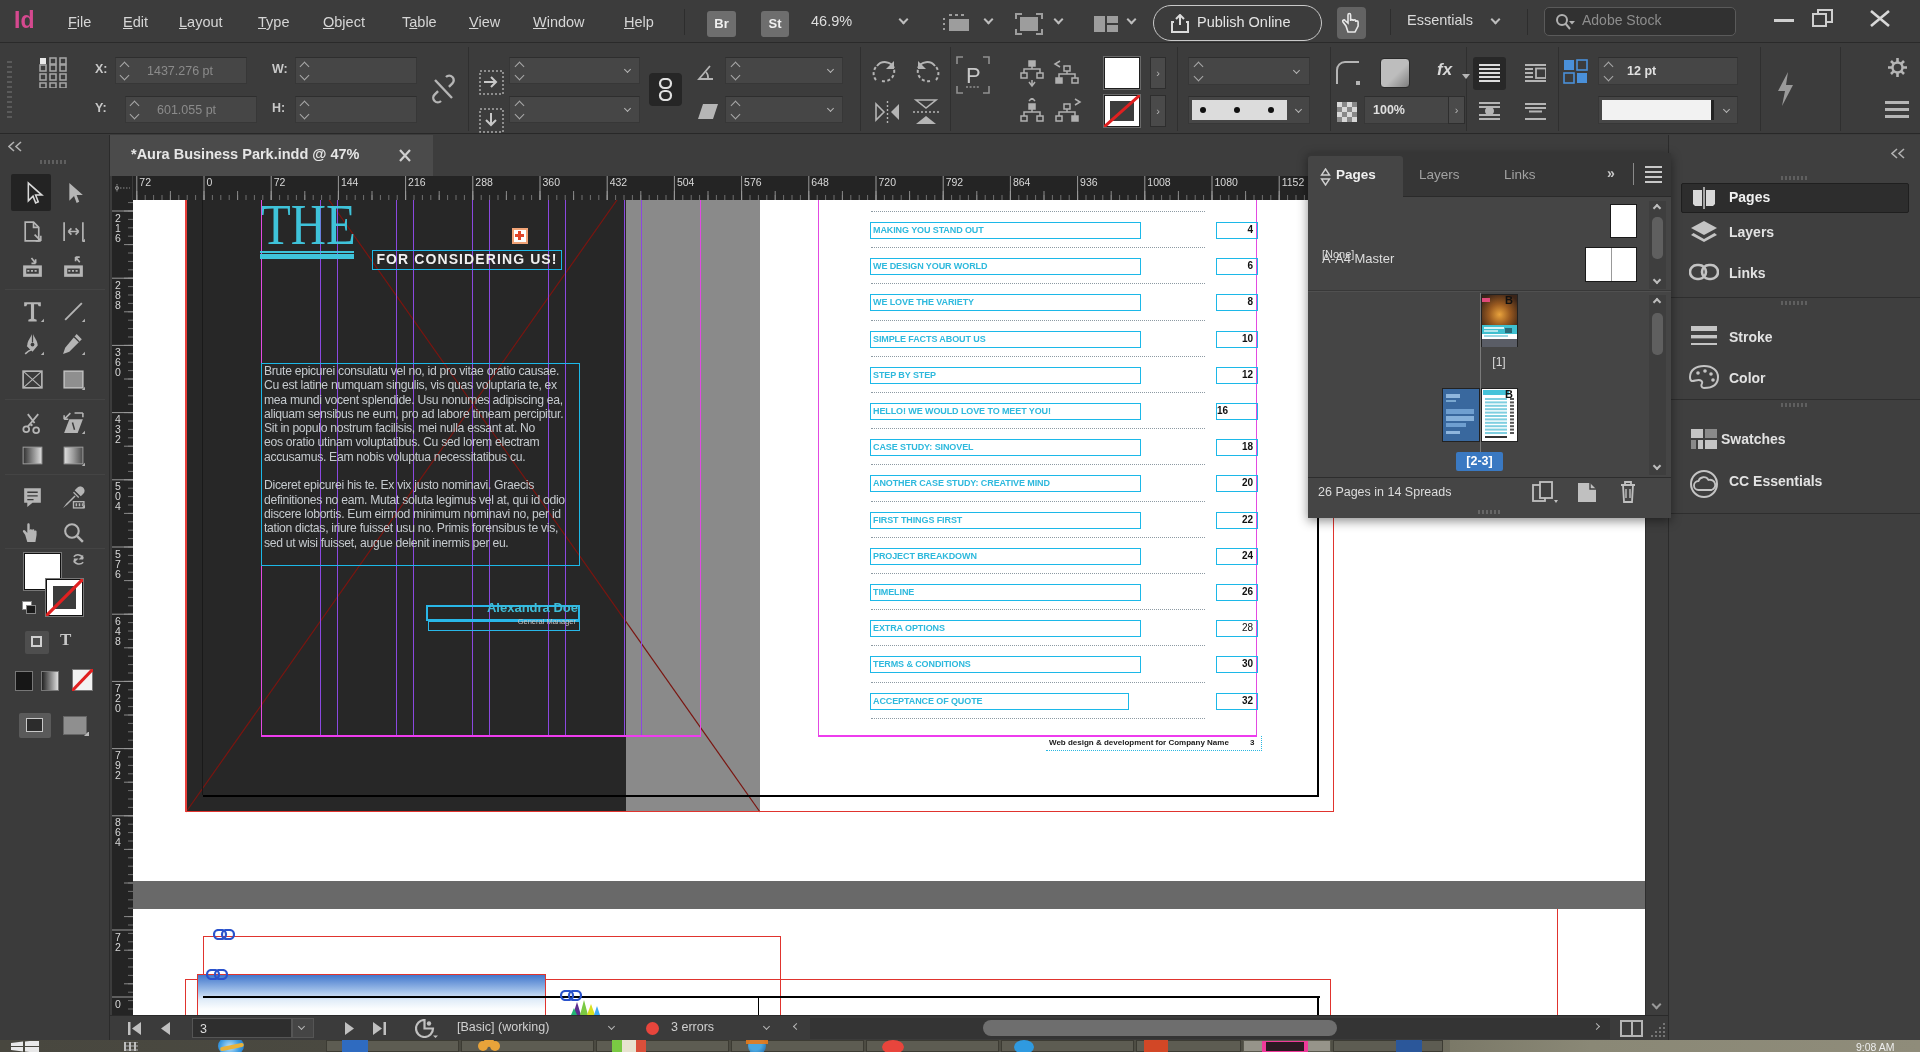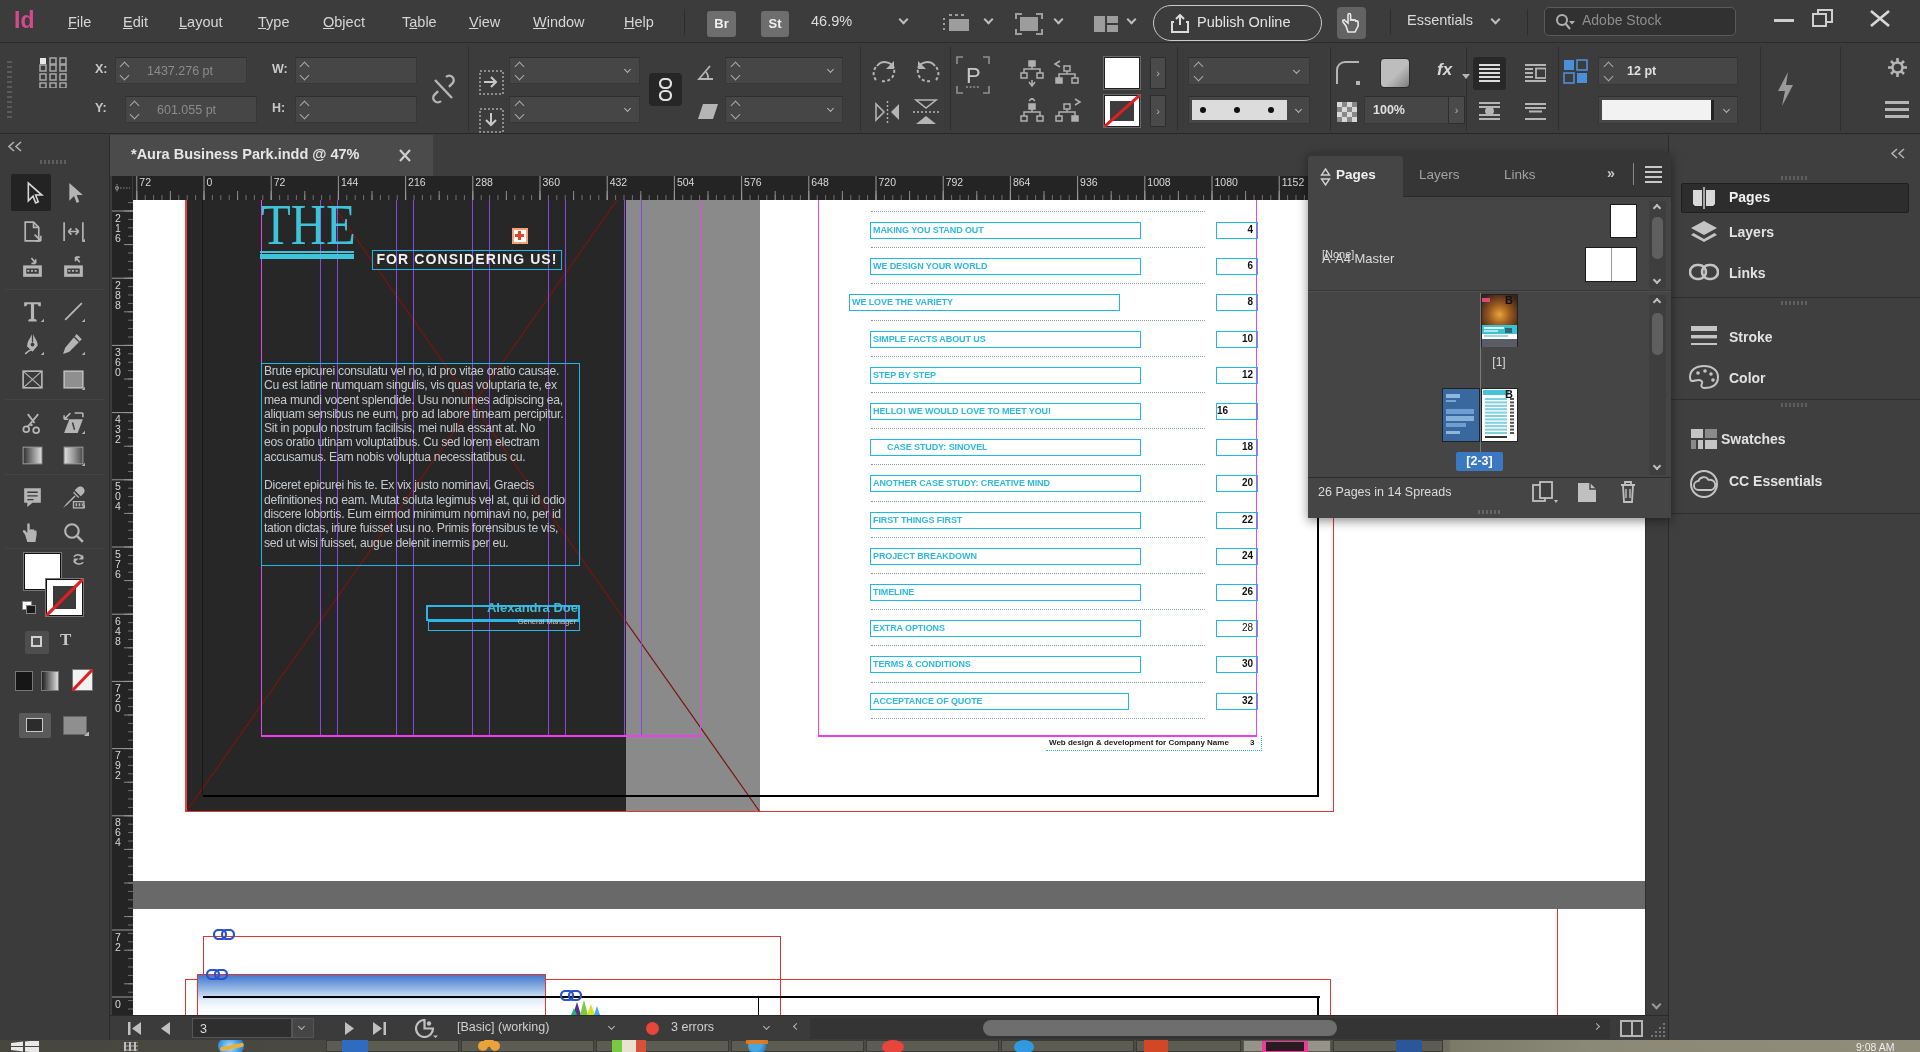--- a/index.html
+++ b/index.html
@@ -420,33 +420,33 @@
   <div class="ab" style="left:295px;top:421px;width:152px;height:9.5px;border:1.5px solid #29b7e8;"></div>
   <div class="ab" style="left:295px;top:417px;width:148px;color:#c4c4c4;font-size:7.5px;text-align:right;">General Manager</div>
 
   <div class="ab" style="left:738px;top:11.0px;width:334px;height:1px;border-top:1px dotted #8d9aa3;"></div>
   <div class="ab" style="left:737px;top:22.0px;width:271px;height:17px;border:1.5px solid #1cb8e8;color:#2eb9dd;font-size:9px;font-weight:bold;line-height:14px;padding-left:2px;letter-spacing:-0.1px;">MAKING YOU STAND OUT</div>
   <div class="ab" style="left:1083px;top:22.0px;width:42px;height:17px;border:1.5px solid #1cb8e8;color:#111;font-size:10px;font-weight:bold;line-height:14px;text-align:right;padding-right:4px;">4</div>
   <div class="ab" style="left:738px;top:47.2px;width:334px;height:1px;border-top:1px dotted #8d9aa3;"></div>
   <div class="ab" style="left:737px;top:58.2px;width:271px;height:17px;border:1.5px solid #1cb8e8;color:#2eb9dd;font-size:9px;font-weight:bold;line-height:14px;padding-left:2px;letter-spacing:-0.1px;">WE DESIGN YOUR WORLD</div>
   <div class="ab" style="left:1083px;top:58.2px;width:42px;height:17px;border:1.5px solid #1cb8e8;color:#111;font-size:10px;font-weight:bold;line-height:14px;text-align:right;padding-right:4px;">6</div>
   <div class="ab" style="left:738px;top:83.4px;width:334px;height:1px;border-top:1px dotted #8d9aa3;"></div>
-  <div class="ab" style="left:716px;top:94.4px;width:271px;height:17px;border:1.5px solid #1cb8e8;color:#2eb9dd;font-size:9px;font-weight:bold;line-height:14px;padding-left:2px;letter-spacing:-0.1px;">WE LOVE THE VARIETY</div>
+  <div class="ab" style="left:737px;top:94.4px;width:271px;height:17px;border:1.5px solid #1cb8e8;color:#2eb9dd;font-size:9px;font-weight:bold;line-height:14px;padding-left:2px;letter-spacing:-0.1px;">WE LOVE THE VARIETY</div>
   <div class="ab" style="left:1083px;top:94.4px;width:42px;height:17px;border:1.5px solid #1cb8e8;color:#111;font-size:10px;font-weight:bold;line-height:14px;text-align:right;padding-right:4px;">8</div>
   <div class="ab" style="left:738px;top:119.6px;width:334px;height:1px;border-top:1px dotted #8d9aa3;"></div>
   <div class="ab" style="left:737px;top:130.6px;width:271px;height:17px;border:1.5px solid #1cb8e8;color:#2eb9dd;font-size:9px;font-weight:bold;line-height:14px;padding-left:2px;letter-spacing:-0.1px;">SIMPLE FACTS ABOUT US</div>
   <div class="ab" style="left:1083px;top:130.6px;width:42px;height:17px;border:1.5px solid #1cb8e8;color:#111;font-size:10px;font-weight:bold;line-height:14px;text-align:right;padding-right:4px;">10</div>
   <div class="ab" style="left:738px;top:155.8px;width:334px;height:1px;border-top:1px dotted #8d9aa3;"></div>
   <div class="ab" style="left:737px;top:166.8px;width:271px;height:17px;border:1.5px solid #1cb8e8;color:#2eb9dd;font-size:9px;font-weight:bold;line-height:14px;padding-left:2px;letter-spacing:-0.1px;">STEP BY STEP</div>
   <div class="ab" style="left:1083px;top:166.8px;width:42px;height:17px;border:1.5px solid #1cb8e8;color:#111;font-size:10px;font-weight:bold;line-height:14px;text-align:right;padding-right:4px;">12</div>
   <div class="ab" style="left:738px;top:192.0px;width:334px;height:1px;border-top:1px dotted #8d9aa3;"></div>
   <div class="ab" style="left:737px;top:203.0px;width:271px;height:17px;border:1.5px solid #1cb8e8;color:#2eb9dd;font-size:9px;font-weight:bold;line-height:14px;padding-left:2px;letter-spacing:-0.1px;">HELLO! WE WOULD LOVE TO MEET YOU!</div>
   <div class="ab" style="left:1083px;top:203.0px;width:42px;height:17px;border:1.5px solid #1cb8e8;color:#111;font-size:10px;font-weight:bold;line-height:14px;text-align:left;padding-right:4px;">16</div>
   <div class="ab" style="left:738px;top:228.2px;width:334px;height:1px;border-top:1px dotted #8d9aa3;"></div>
-  <div class="ab" style="left:737px;top:239.2px;width:271px;height:17px;border:1.5px solid #1cb8e8;color:#2eb9dd;font-size:9px;font-weight:bold;line-height:14px;padding-left:16px;letter-spacing:-0.1px;">CASE STUDY: SINOVEL</div>
+  <div class="ab" style="left:737px;top:239.2px;width:271px;height:17px;border:1.5px solid #1cb8e8;color:#2eb9dd;font-size:9px;font-weight:bold;line-height:14px;padding-left:2px;letter-spacing:-0.1px;">CASE STUDY: SINOVEL</div>
   <div class="ab" style="left:1083px;top:239.2px;width:42px;height:17px;border:1.5px solid #1cb8e8;color:#111;font-size:10px;font-weight:bold;line-height:14px;text-align:right;padding-right:4px;">18</div>
   <div class="ab" style="left:738px;top:264.4px;width:334px;height:1px;border-top:1px dotted #8d9aa3;"></div>
   <div class="ab" style="left:737px;top:275.4px;width:271px;height:17px;border:1.5px solid #1cb8e8;color:#2eb9dd;font-size:9px;font-weight:bold;line-height:14px;padding-left:2px;letter-spacing:-0.1px;">ANOTHER CASE STUDY: CREATIVE MIND</div>
   <div class="ab" style="left:1083px;top:275.4px;width:42px;height:17px;border:1.5px solid #1cb8e8;color:#111;font-size:10px;font-weight:bold;line-height:14px;text-align:right;padding-right:4px;">20</div>
   <div class="ab" style="left:738px;top:300.6px;width:334px;height:1px;border-top:1px dotted #8d9aa3;"></div>
   <div class="ab" style="left:737px;top:311.6px;width:271px;height:17px;border:1.5px solid #1cb8e8;color:#2eb9dd;font-size:9px;font-weight:bold;line-height:14px;padding-left:2px;letter-spacing:-0.1px;">FIRST THINGS FIRST</div>
   <div class="ab" style="left:1083px;top:311.6px;width:42px;height:17px;border:1.5px solid #1cb8e8;color:#111;font-size:10px;font-weight:bold;line-height:14px;text-align:right;padding-right:4px;">22</div>
   <div class="ab" style="left:738px;top:336.8px;width:334px;height:1px;border-top:1px dotted #8d9aa3;"></div>
   <div class="ab" style="left:737px;top:347.8px;width:271px;height:17px;border:1.5px solid #1cb8e8;color:#2eb9dd;font-size:9px;font-weight:bold;line-height:14px;padding-left:2px;letter-spacing:-0.1px;">PROJECT BREAKDOWN</div>
   <div class="ab" style="left:1083px;top:347.8px;width:42px;height:17px;border:1.5px solid #1cb8e8;color:#111;font-size:10px;font-weight:bold;line-height:14px;text-align:right;padding-right:4px;">24</div>

